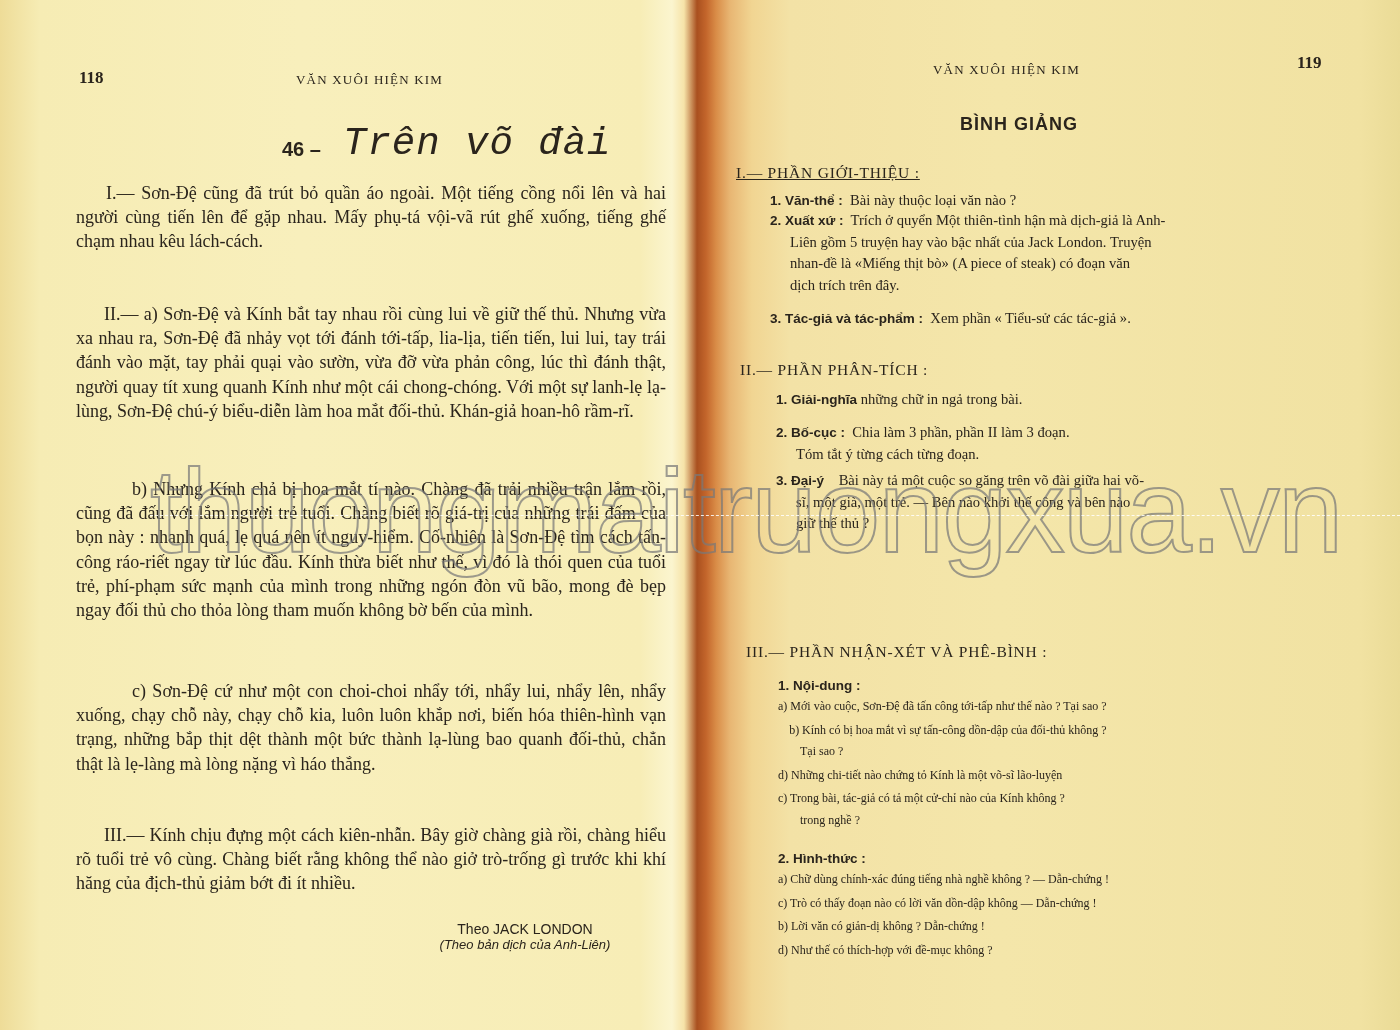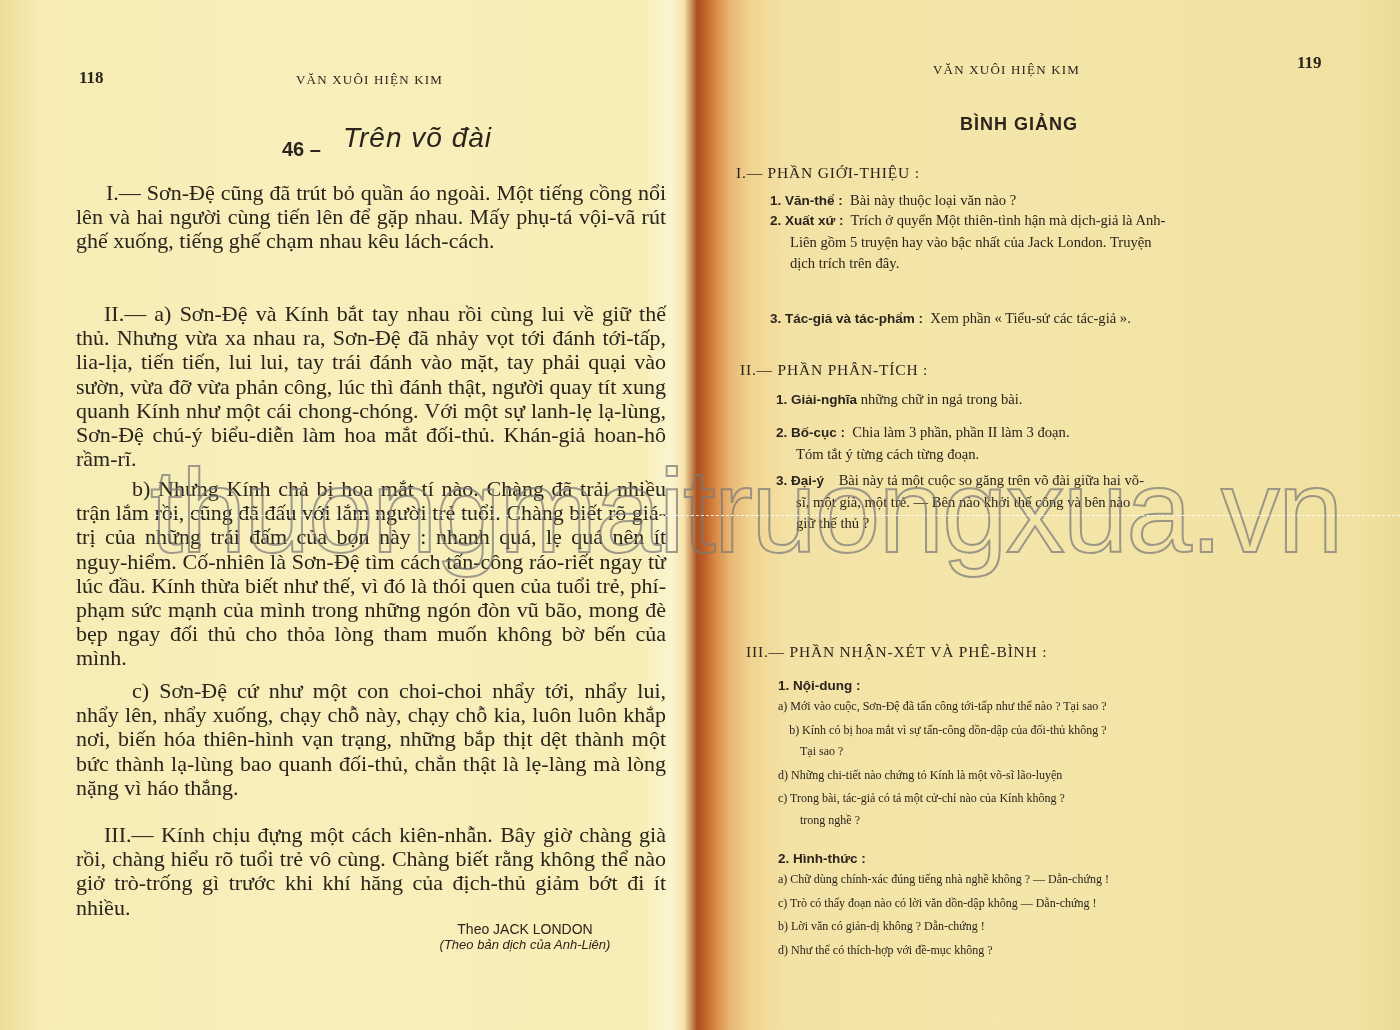--- a/index.html
+++ b/index.html
@@ -20,23 +20,23 @@
   }
   .page { position: absolute; top: 0; height: 806px; margin-top: 12px; }
   .page-left { left: 0; width: 690px; }
   .page-right { left: 700px; width: 700px; }
 
   .pn { position: absolute; font-weight: bold; font-size: 17px; font-family: "Liberation Serif", serif; }
   .running { position: absolute; font-size: 13px; letter-spacing: 1.2px; font-family: "Liberation Serif", serif; }
 
   .title-row { position: absolute; left: 0; top: 108px; width: 690px; text-align: left; }
   .title-num { position: absolute; left: 282px; top: 18px; font-family: "Liberation Sans", sans-serif; font-weight: bold; font-size: 20px; }
-  .title-text { position: absolute; left: 343px; top: 2px; font-family: Liberation Sans, sans-serif; font-style: italic; font-size: 28px; letter-spacing: 1px; white-space: nowrap; }
+  .title-text { position: absolute; left: 343px; top: 2px; font-family: Liberation Mono, monospace; font-style: italic; font-size: 39px; letter-spacing: 1px; white-space: nowrap; }
 
-  .para { position: absolute; font-family: "Liberation Serif", serif; font-size: 22px; line-height: 24.2px; text-align: justify; }
+  .para { position: absolute; font-family: "Liberation Serif", serif; font-size: 18px; line-height: 24.2px; text-align: justify; }
 
   .credit { position: absolute; font-family: "Liberation Sans", sans-serif; font-size: 14px; text-align: center; }
   .credit-sub { font-style: italic; font-size: 13px; }
 
   .rh-head { position: absolute; font-family: "Liberation Sans", sans-serif; font-weight: bold; font-size: 18px; letter-spacing: 1px; }
   .sec { position: absolute; font-family: "Liberation Serif", serif; font-size: 15.5px; letter-spacing: 0.8px; white-space: nowrap; }
   .item { position: absolute; font-family: "Liberation Serif", serif; font-size: 14.6px; line-height: 21.5px; white-space: nowrap; }
   .item .lbl { font-family: "Liberation Sans", sans-serif; font-weight: bold; font-size: 13.5px; }
   .q { position: absolute; font-family: "Liberation Serif", serif; font-size: 12px; line-height: 21.5px; white-space: nowrap; }
 
@@ -76,28 +76,29 @@
       <div class="credit-sub">(Theo bản dịch của Anh-Liên)</div>
     </div>
   </div>
 
   <div class="page page-right">
     <div class="running" style="left:233px; top:50px;">VĂN XUÔI HIỆN KIM</div>
     <div class="pn" style="left:597px; top:41px;">119</div>
 
     <div class="rh-head" style="left:260px; top:102px;">BÌNH GIẢNG</div>
 
-    <div class="sec" style="left:36px; top:152px;">I.— PHẦN GIỚI-THIỆU :</div>
+    <div class="sec" style="left:36px; top:152px;text-decoration:underline;">I.— PHẦN GIỚI-THIỆU :</div>
     <div class="item" style="left:70px; top:178px;">
       <span class="lbl">1. Văn-thể :</span>&nbsp;
       <span>Bài này thuộc loại văn nào ?</span>
     </div>
     <div class="item" style="left:70px; top:198px;">
       <div><span class="lbl">2. Xuất xứ :</span>&nbsp; <span>Trích ở quyển Một thiên-tình hận mà dịch-giả là Anh-</span></div>
       <div style="padding-left:20px;">Liên gồm 5 truyện hay vào bậc nhất của Jack London. Truyện</div>
+      <div style="padding-left:20px;">nhan-đề là «Miếng thịt bò» (A piece of steak) có đoạn văn</div>
       <div style="padding-left:20px;">dịch trích trên đây.</div>
     </div>
     <div class="item" style="left:70px; top:296px;">
       <span class="lbl">3. Tác-giả và tác-phẩm :</span>&nbsp;
       <span>Xem phần « Tiểu-sử các tác-giả ».</span>
     </div>
 
     <div class="sec" style="left:40px; top:349px;">II.— PHẦN PHÂN-TÍCH :</div>
     <div class="item" style="left:76px; top:377px;">
       <span class="lbl">1. Giải-nghĩa</span>

